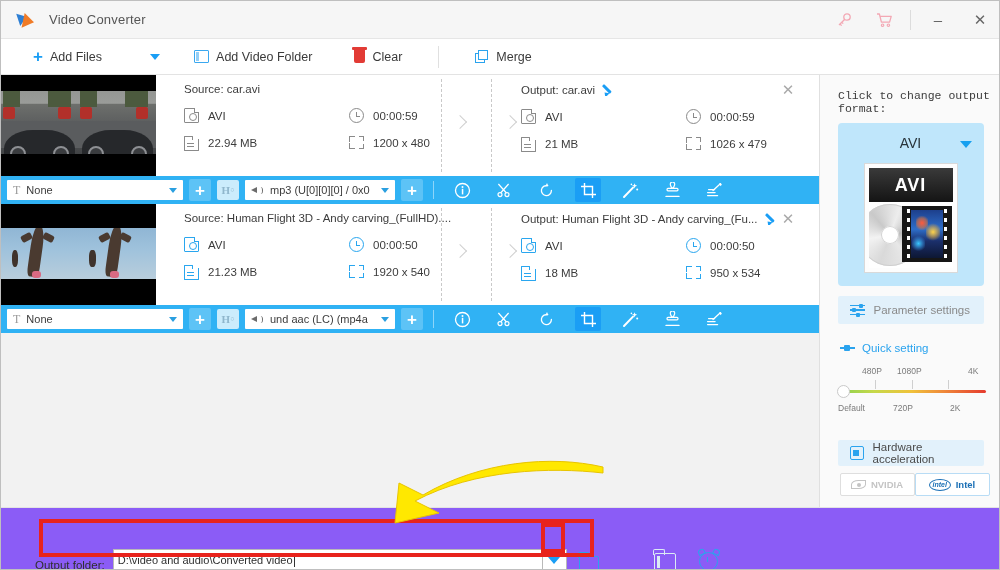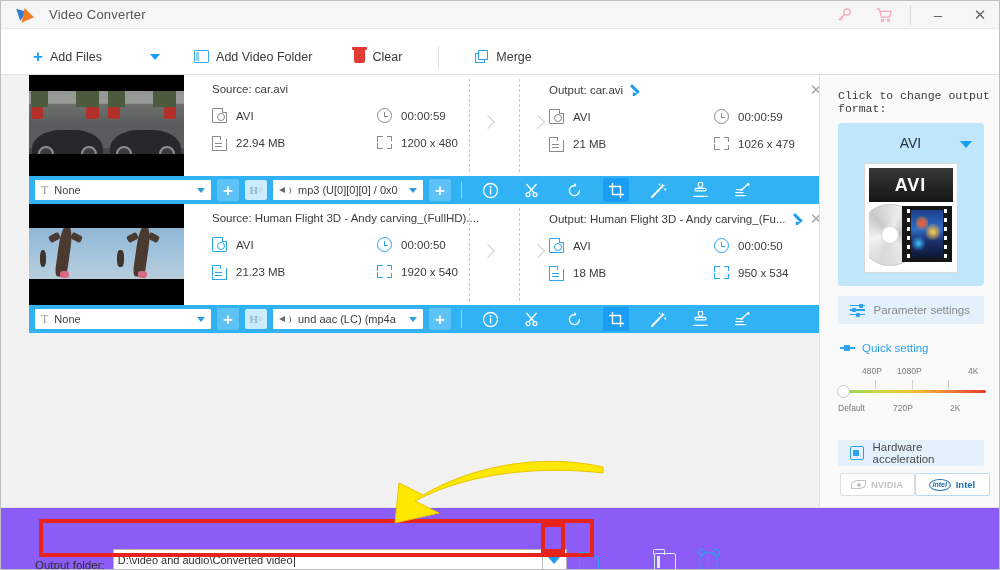--- a/index.html
+++ b/index.html
@@ -12,21 +12,21 @@
   #app {
     position: relative;
     width: 1000px; height: 570px;
     background: #ffffff;
     border: 1px solid #bfbfbf;
     overflow: hidden;
   }
 
   
   .titlebar {
-    position: absolute; left: 0; top: 0; width: 1000px; height: 28px;
+    position: absolute; left: 0; top: 0; width: 1000px; height: 38px;
     background: #f6f6f6;
     border-bottom: 1px solid #e6e6e6;
     display: flex; align-items: center;
   }
   .app-logo {
     margin-left: 16px; width: 20px; height: 20px; position: relative;
   }
   .app-logo .p1 {
     position: absolute; left: 1px; top: 2px;
     width: 0; height: 0;
@@ -91,21 +91,21 @@
   }
   .ico-merge {
     width: 14px; height: 14px; position: relative; display: inline-block;
   }
   .ico-merge .m1 { position: absolute; left: 0; top: 3px; width: 10px; height: 10px; border: 1.6px solid #2aa3ee; }
   .ico-merge .m2 { position: absolute; left: 3px; top: 0; width: 10px; height: 10px; border: 1.6px solid #2aa3ee; background: #fff; }
 
   
   .list-area {
     position: absolute; left: 0; top: 74px; width: 818px; height: 432px;
-    background: #f2f2f2; overflow: hidden; padding-left: 28px;
+    background: #f2f2f2; overflow: hidden;
   }
   .file-card { position: relative; width: 818px; height: 101px; background: #fff; display: flex; }
   .thumb { width: 155px; height: 101px; background: #000; position: relative; overflow: hidden; flex: none; }
   .thumb .half { position: absolute; top: 0; width: 50%; height: 100%; }
   .thumb .bars { position: absolute; left: 0; width: 100%; background: #000; }
 
   
   .car-scene { background: linear-gradient(#8d8f8c 0%, #9a9c99 28%, #6d6f6c 29%, #56585a 55%, #2e3032 100%); }
   .car-scene .road { position: absolute; left: 0; bottom: 28%; width: 100%; height: 26%; background: #5a5c5e; }
   .car-scene .line { position: absolute; left: 30%; bottom: 30%; width: 42%; height: 3px; background: #e6e6e0; transform: rotate(-9deg); }

